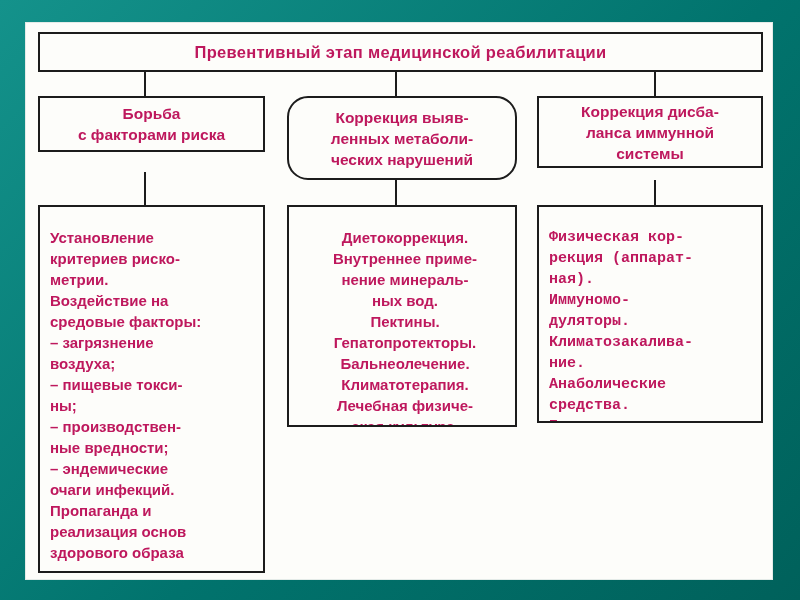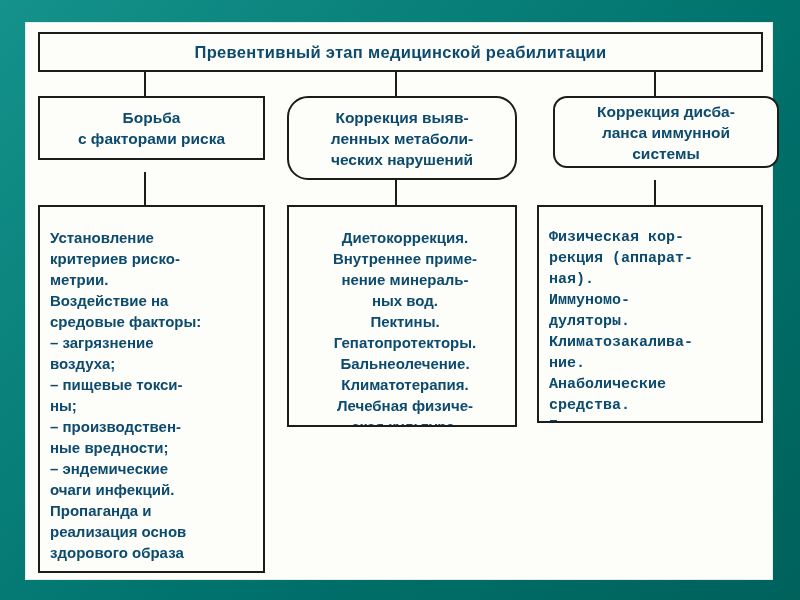--- a/index.html
+++ b/index.html
@@ -21,21 +21,21 @@
     width: 748px;
     height: 558px;
     background: #fdfdfa;
     box-shadow: inset 0 0 0 1px rgba(180,200,198,0.35);
   }
   .box {
     position: absolute;
     box-sizing: border-box;
     border: 2px solid #1c1c1c;
     background: #fdfdfa;
-    color: #0c4a6e;
+    color: #be185d;
     font-weight: bold;
   }
   .title-box {
     left: 13px;
     top: 10px;
     width: 725px;
     height: 40px;
     display: flex;
     align-items: center;
     justify-content: center;
@@ -45,23 +45,23 @@
   }
   .cat-box {
     display: flex;
     align-items: center;
     justify-content: center;
     text-align: center;
     font-size: 15.5px;
     line-height: 21px;
     white-space: pre-line;
   }
-  .cat-left  { left: 13px;  top: 74px; width: 227px; height: 64px; }
+  .cat-left  { left: 13px;  top: 74px; width: 227px; height: 56px; }
   .cat-mid   { left: 262px; top: 74px; width: 230px; height: 84px; border-radius: 21px; }
-  .cat-right { left: 528px; top: 74px; width: 226px; height: 72px; border-radius: 14px; }
+  .cat-right { left: 512px; top: 74px; width: 226px; height: 72px; }
   .det-box {
     font-size: 15px;
     line-height: 21px;
     white-space: pre-line;
     padding: 20px 4px 4px 10px;
     overflow: hidden;
   }
   .det-left  { left: 13px;  top: 183px; width: 227px; height: 368px; }
   .det-mid   { left: 262px; top: 183px; width: 230px; height: 222px; text-align: center; }
   .det-right { left: 512px; top: 183px; width: 226px; height: 218px; font-family: Liberation Mono, monospace; }

